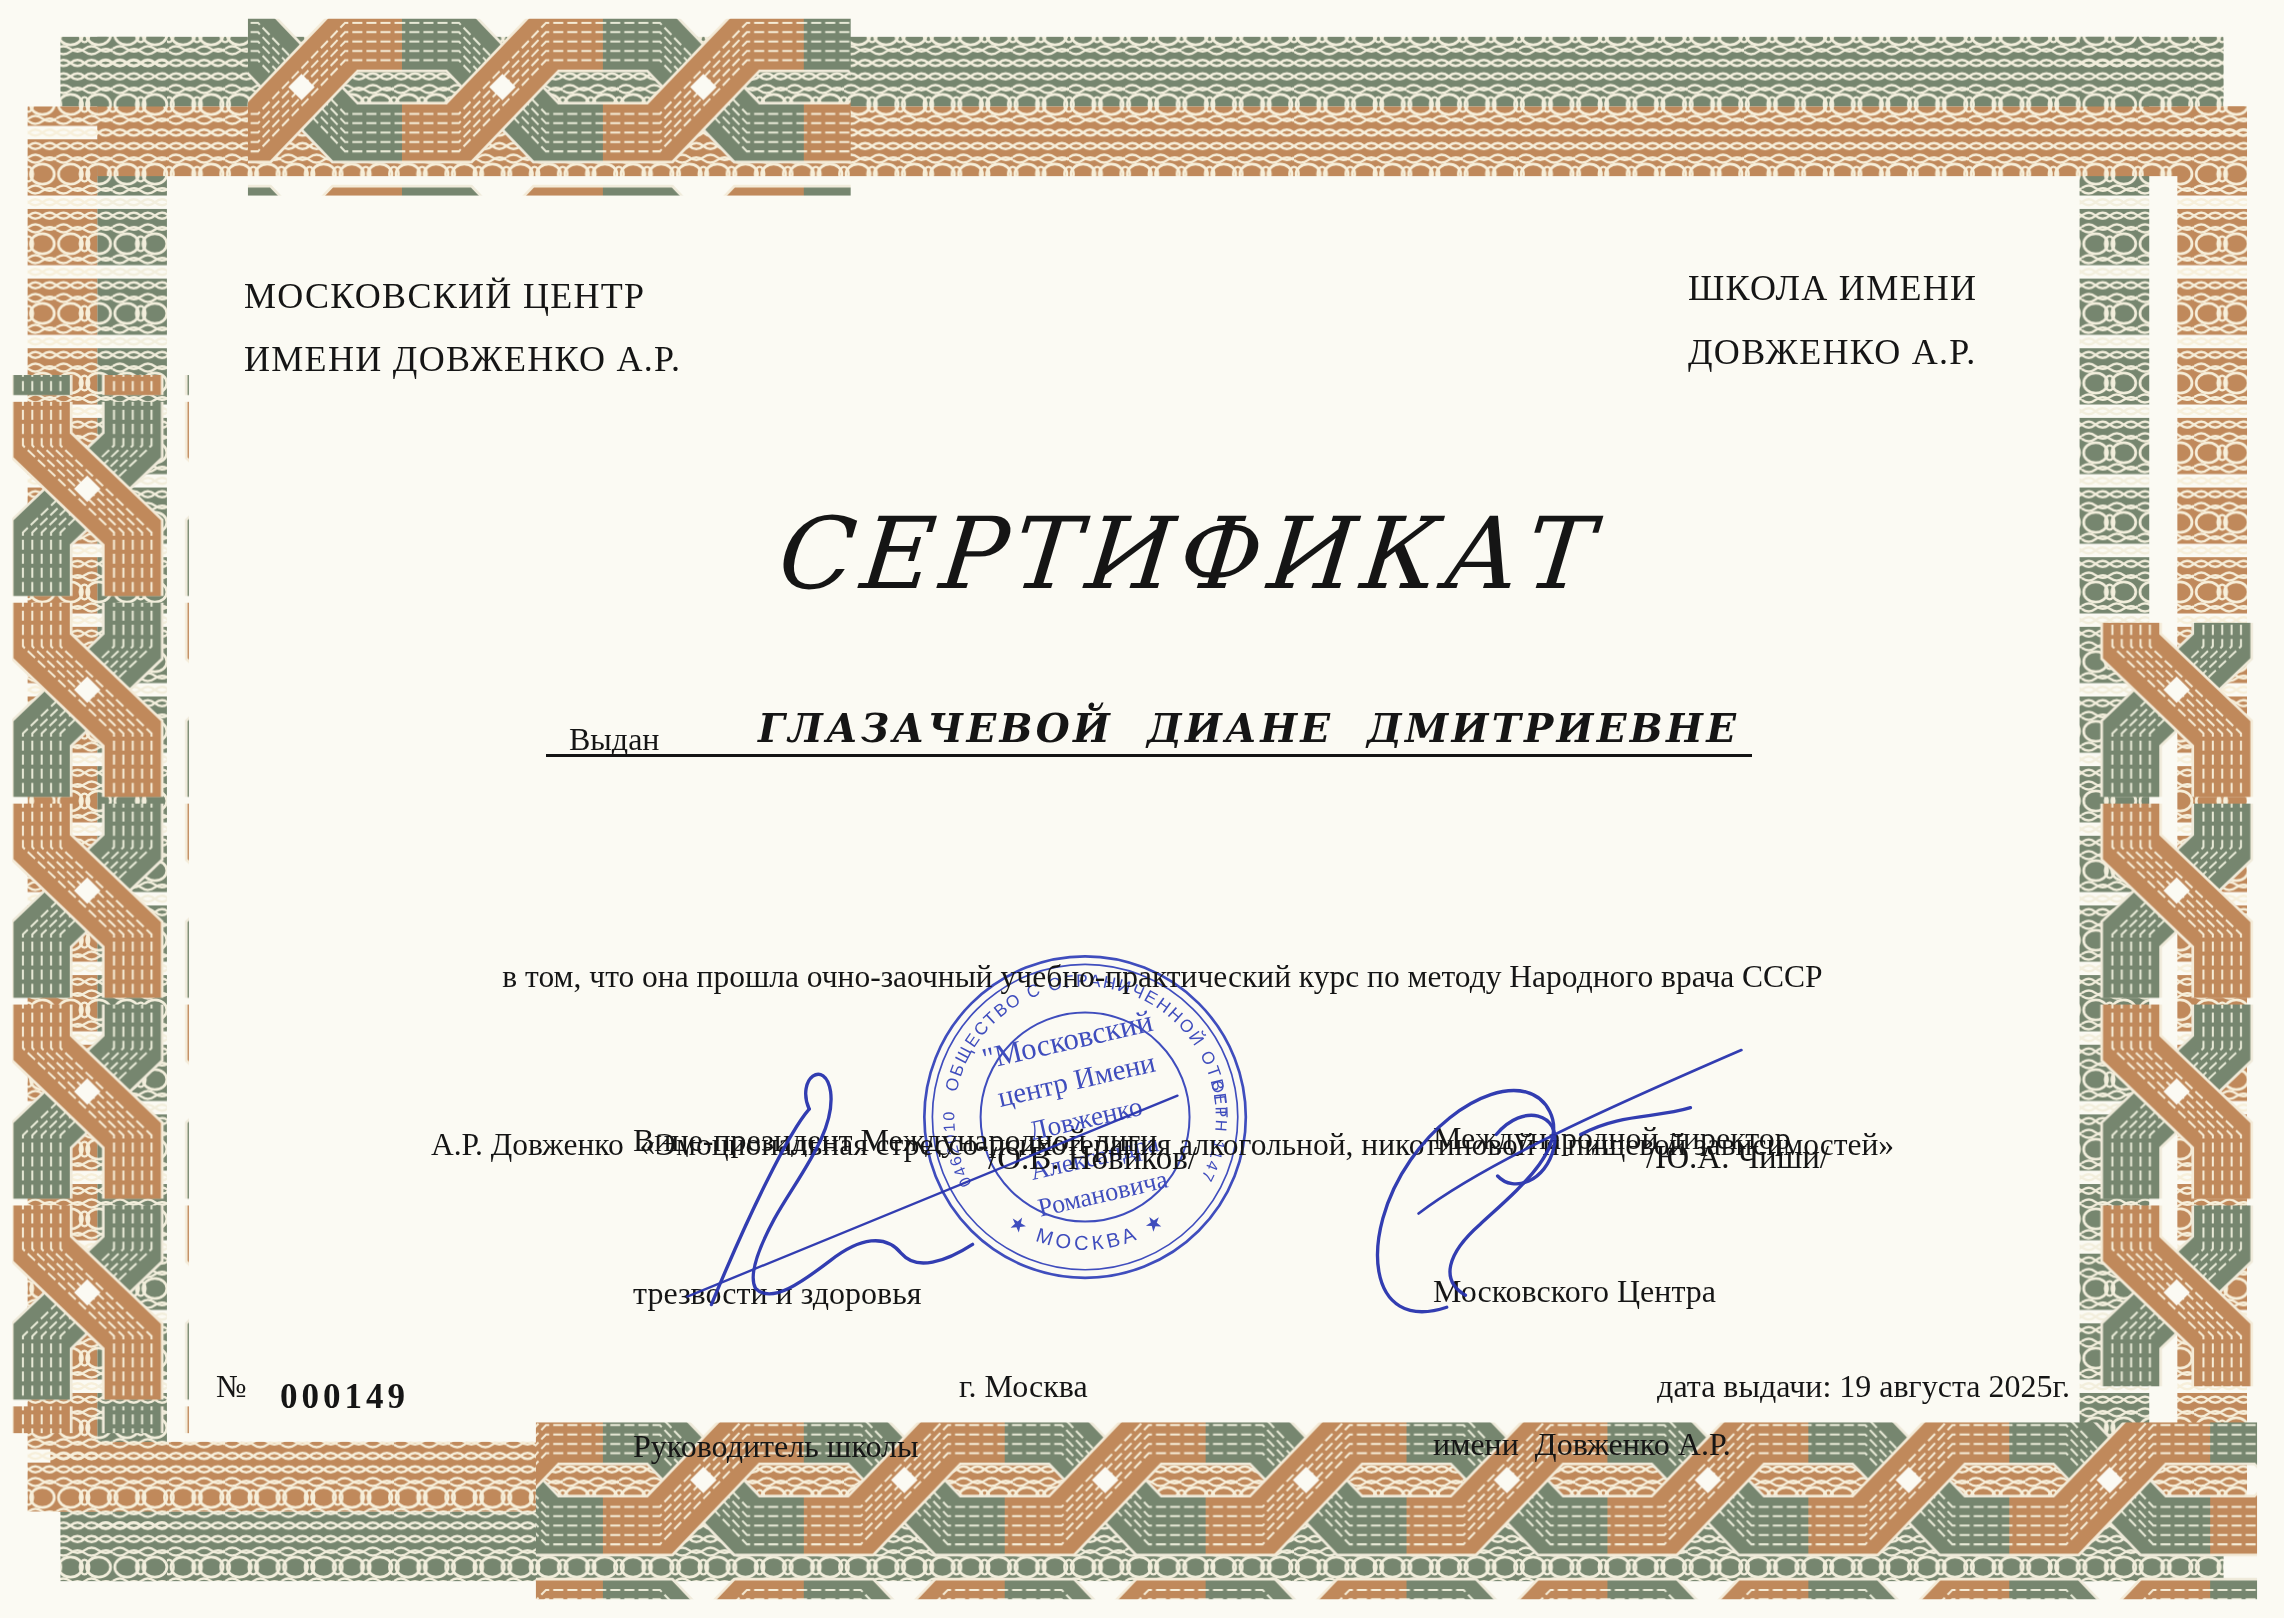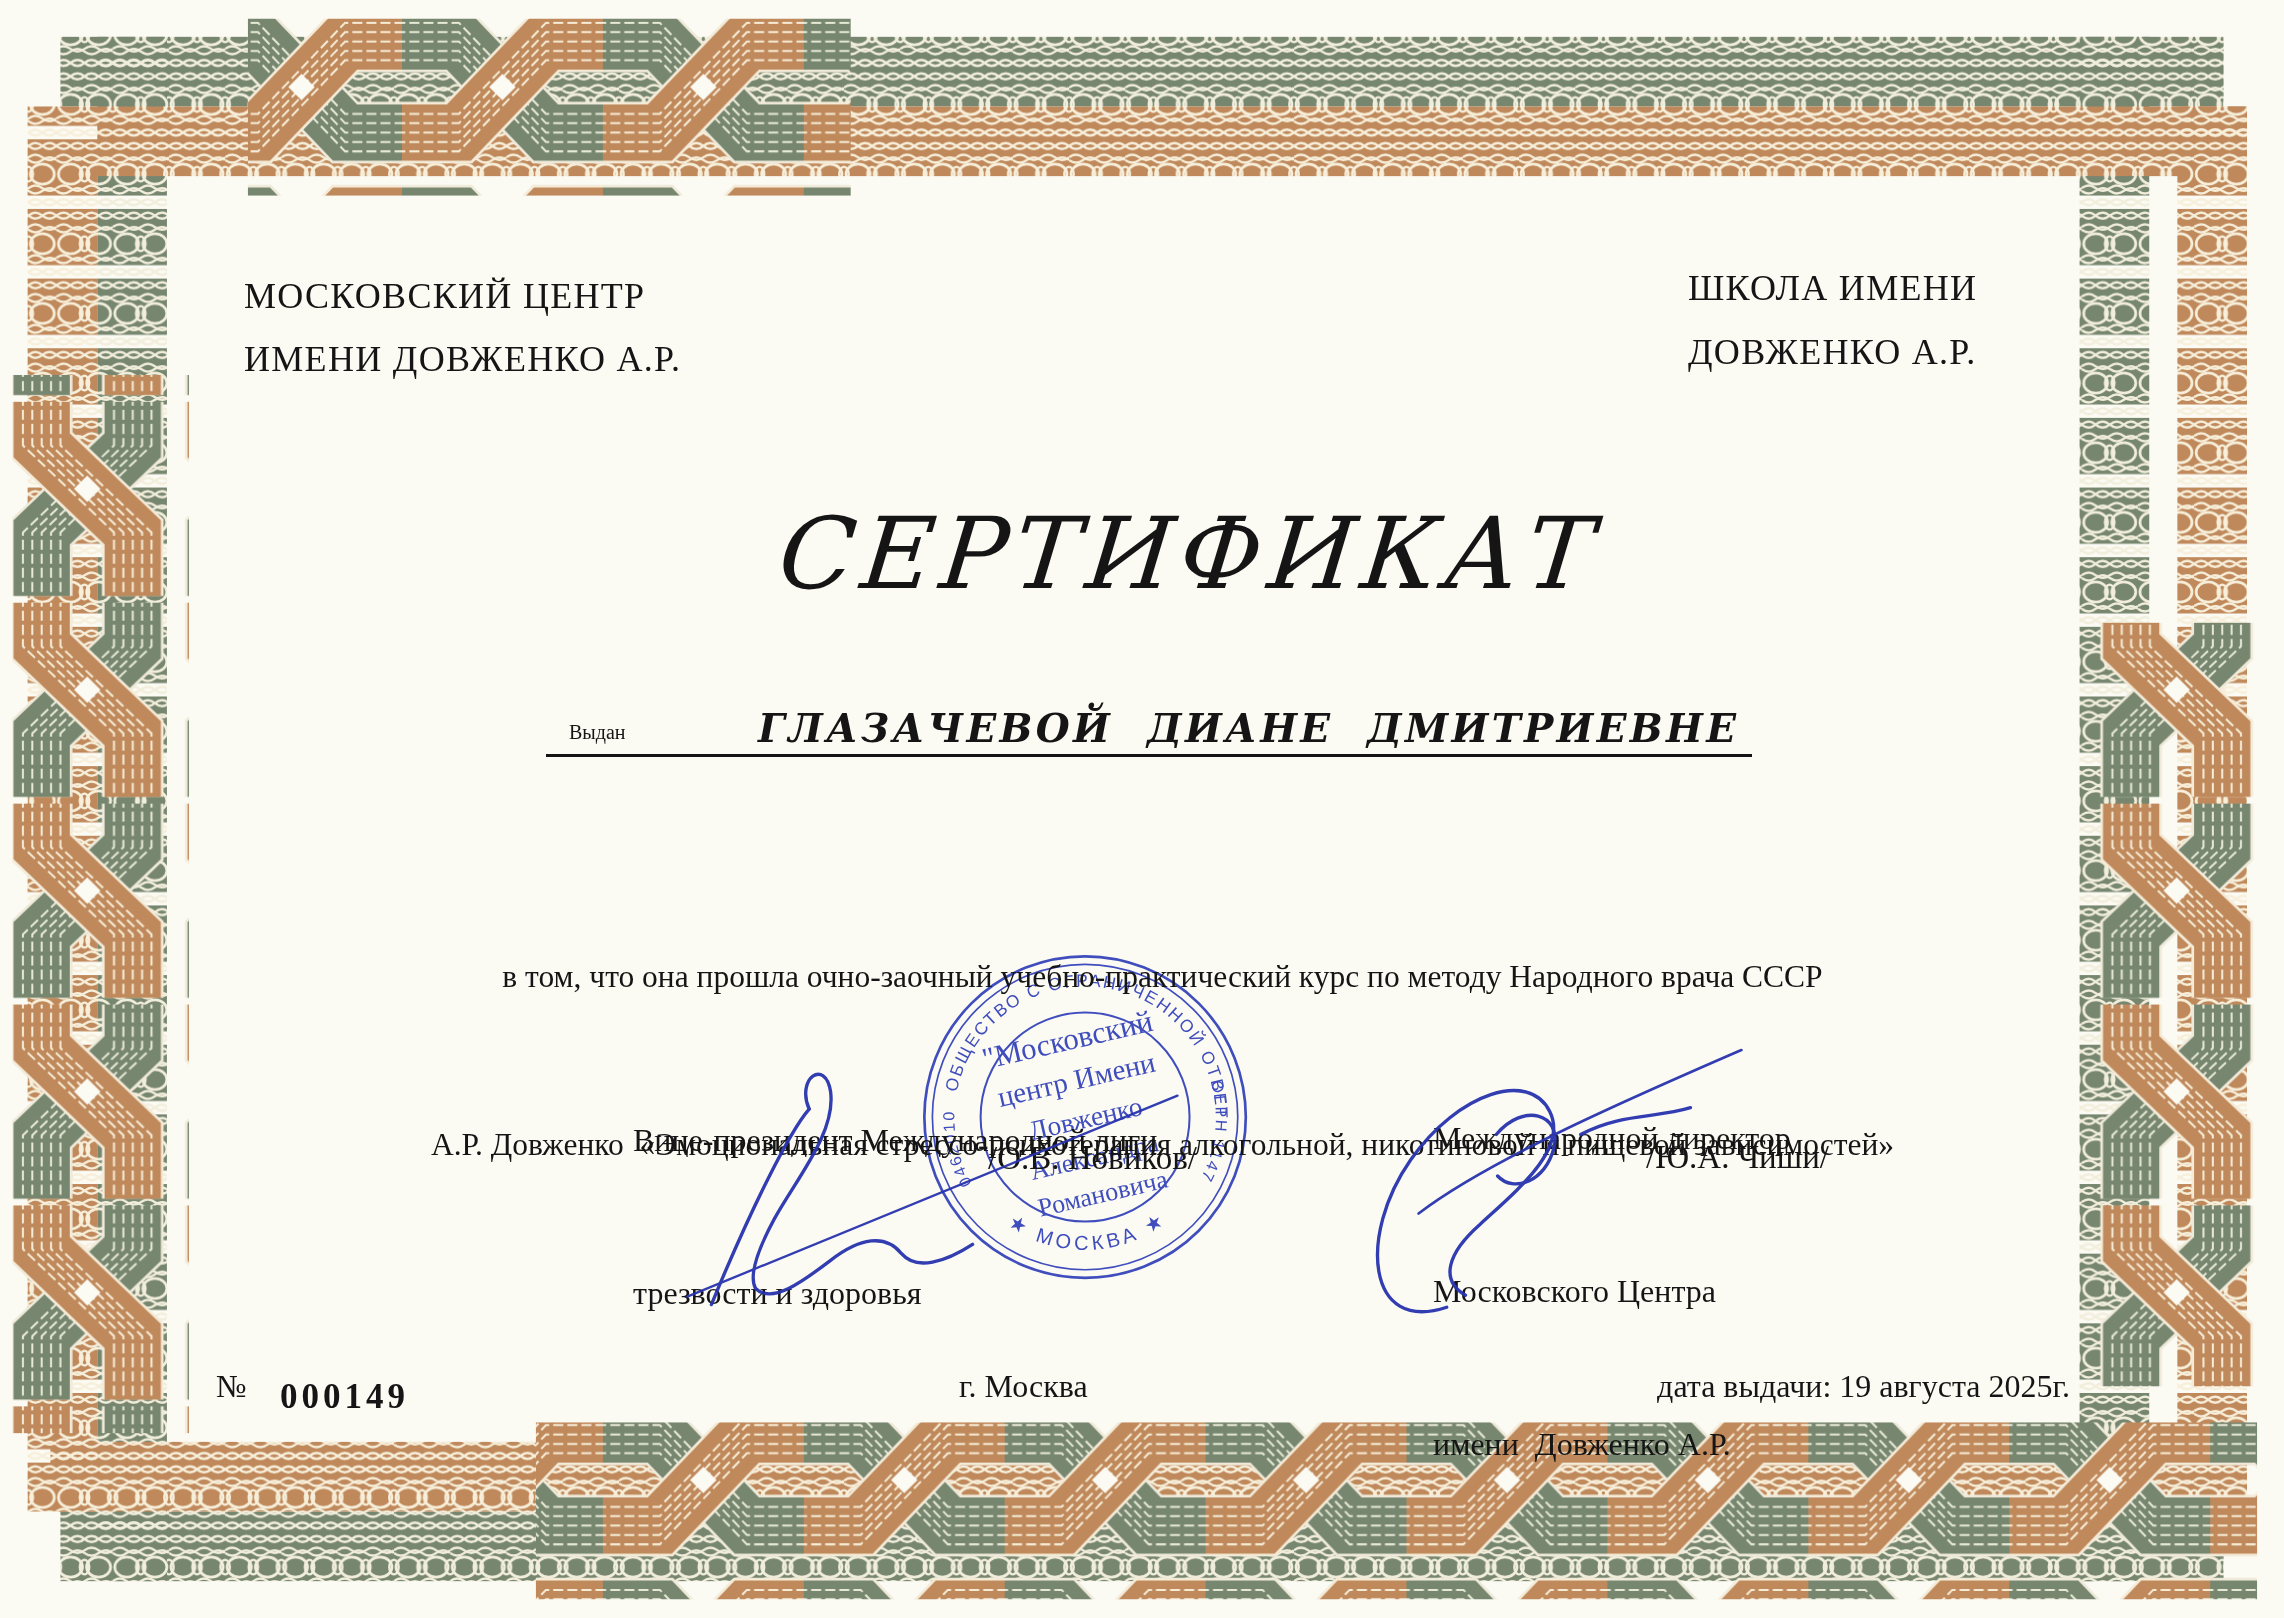--- a/index.html
+++ b/index.html
@@ -2,21 +2,21 @@
 <html style="font-size:10.7px"><head>
 <meta charset="utf-8">
 <style>
   html,body{margin:0;padding:0;background:#e8e8e8;}
   #page{position:relative;width:2284px;height:1618px;background:#fbfaf3;overflow:hidden;
         font-family:"Liberation Serif", serif;color:#151515;}
   .abs{position:absolute;white-space:pre;}
   .hdr{font-size:36px;letter-spacing:1.3px;}
   .title{font-family:"DejaVu Serif", serif;font-style:italic;font-size:99px;letter-spacing:6.7px;
          transform:skewX(-6deg);}
-  .issued-label{font-size:20px;}
+  .issued-label{font-size:32px;}
   .cert-name{font-family:"DejaVu Serif", serif;font-style:italic;font-weight:bold;
              font-size:39px;letter-spacing:3.3px;margin-left:38px;}
   .body-text{font-size:31.5px;line-height:56px;text-align:center;}
   .sigblock{font-size:32px;line-height:51px;}
   .signame{font-size:33px;}
   .footer{font-size:32px;}
   .num{font-weight:bold;font-size:35px;letter-spacing:4px;margin-top:12px;}
   .rule{position:absolute;background:#141414;}
   svg{position:absolute;left:0;top:0;}
 </style>
@@ -202,20 +202,21 @@
   <div class="rule" style="left:546px;top:754px;width:1206px;height:2.7px;"></div>
 
   <div class="abs body-text" style="left:228px;top:837px;width:1869px;">
     <div>в том, что она прошла очно-заочный учебно-практический курс по методу Народного врача СССР</div>
     <div>А.Р. Довженко  «Эмоциональная стрессо-психотерапия алкогольной, никотиновой и пищевой зависимостей»</div>
   </div>
 
   <div class="abs sigblock" style="left:633px;top:1013px;">
     <div>Вице-президент Международной лиги</div>
     <div>трезвости и здоровья</div>
+    <div>Руководитель школы</div>
   </div>
   <div class="abs signame" style="left:988px;top:1140px;">/О.В. Новиков/</div>
 
   <div class="abs sigblock" style="left:1433px;top:1011px;">
     <div>Международной директор</div>
     <div>Московского Центра</div>
     <div>имени  Довженко А.Р.</div>
   </div>
   <div class="abs signame" style="left:1646px;top:1139px;text-align:center;">/Ю.А. Чиши/</div>
 

